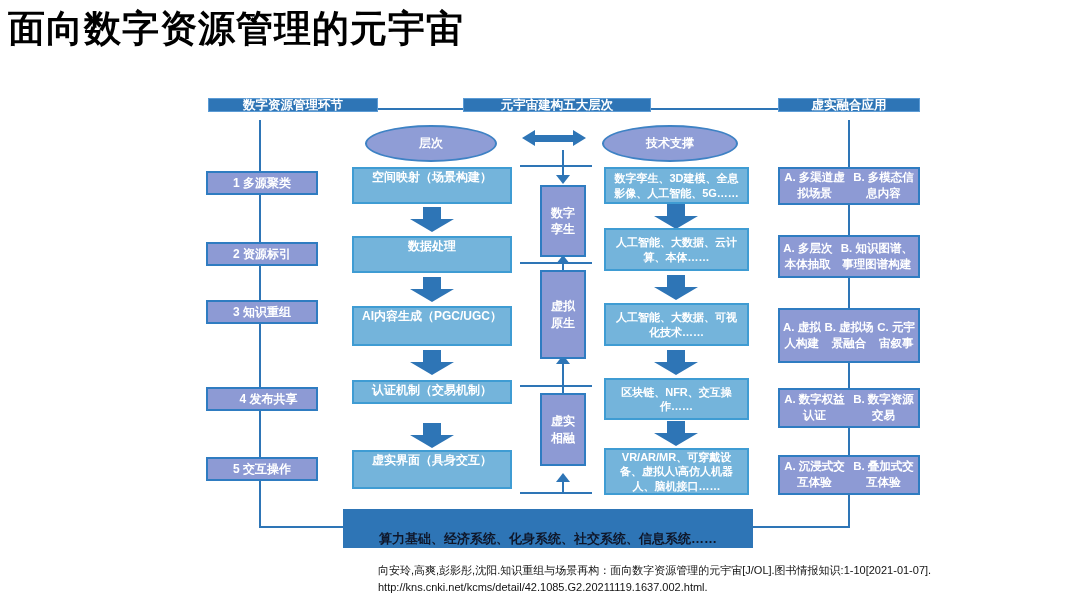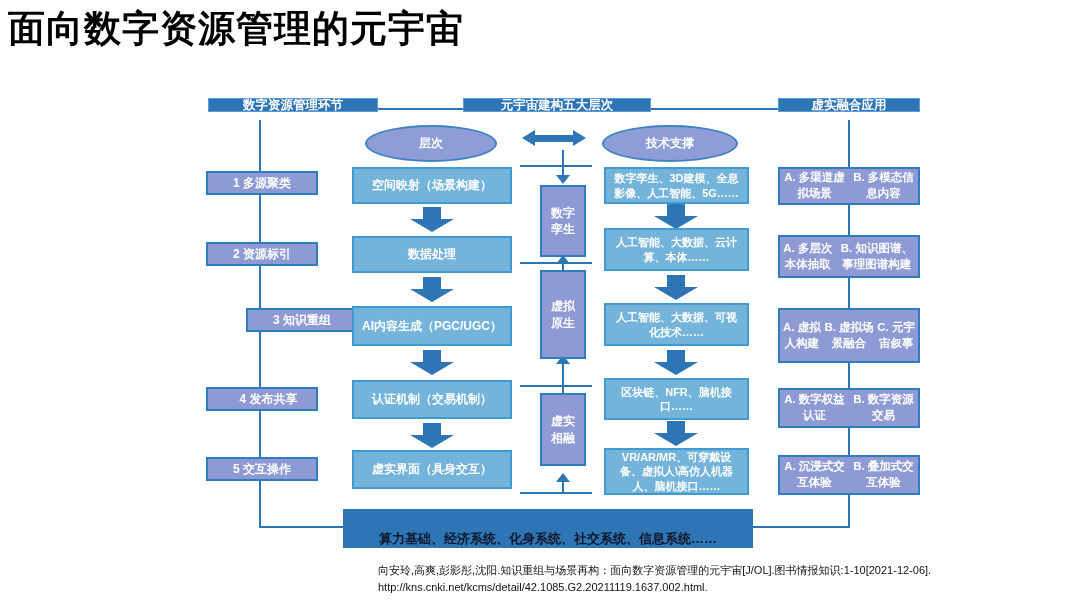--- a/index.html
+++ b/index.html
@@ -7,21 +7,21 @@
   .canvas { position:relative; width:1080px; height:607px; background:#ffffff; overflow:hidden; }
   .title { position:absolute; left:8px; top:4px; font-size:37px; font-weight:800; color:#000;
            letter-spacing:1px; font-family:"Liberation Sans","DejaVu Sans",sans-serif; }
   .hdr { position:absolute; height:14px; background:#2E75B6; border:1px solid #5B9BD5; color:#fff;
          font-size:12.5px; font-weight:bold; display:flex; align-items:center; justify-content:center; z-index:3; }
   .ellipse { position:absolute; background:#8F9DD6; border:2px solid #3E82C4; border-radius:50%;
              color:#fff; font-size:12px; font-weight:bold; display:flex; align-items:center; justify-content:center; z-index:3; }
   .step { position:absolute; left:206px; width:112px; height:24px; background:#8D9AD4; border:2px solid #2F7CC1;
           color:#fff; font-size:12px; font-weight:bold; display:flex; align-items:center; justify-content:center; z-index:3; }
   .layer { position:absolute; left:352px; width:160px; background:#74B4DB; border:2px solid #3F9CD3;
-           color:#fff; font-size:12px; font-weight:bold; display:flex; align-items:center; justify-content:center;
+           color:#fff; font-size:12px; font-weight:bold; display:flex; align-items:flex-start; justify-content:center;
            text-align:center; z-index:3; }
   .stage { position:absolute; left:540px; width:46px; background:#8D9AD4; border:2px solid #2F7CC1;
            color:#fff; font-size:12px; font-weight:bold; display:flex; flex-direction:column; align-items:center;
            justify-content:center; line-height:1.35; z-index:3; }
   .tech { position:absolute; left:604px; width:145px; background:#74B4DB; border:2px solid #3F9CD3;
           color:#fff; font-size:11px; font-weight:bold; display:flex; align-items:center; justify-content:center;
           text-align:center; line-height:1.3; padding:2px 5px; z-index:3; }
   .app { position:absolute; left:778px; width:142px; background:#8D9AD4; border:2px solid #2F7CC1;
          color:#fff; font-size:11.5px; font-weight:bold; display:flex; flex-direction:row; align-items:center;
          justify-content:center; text-align:center; line-height:1.35; z-index:3; }
@@ -82,40 +82,40 @@
   <div class="ellipse" style="left:602px; top:125px; width:136px; height:37px;">
     <span>技术支撑</span>
   </div>
 
   <div class="step" style="top:171px;">
     <span>1 多源聚类</span>
   </div>
   <div class="step" style="top:242px;">
     <span>2 资源标引</span>
   </div>
-  <div class="step" style="top:308px;margin-left:40px;">
+  <div class="step" style="top:300px;">
     <span>3 知识重组</span>
   </div>
   <div class="step" style="top:387px;padding-left:13px;">
     <span>4 发布共享</span>
   </div>
   <div class="step" style="top:457px;">
     <span>5 交互操作</span>
   </div>
 
   <div class="layer" style="top:167px; height:37px;">
     <span>空间映射（场景构建）</span>
   </div>
   <div class="layer" style="top:236px; height:37px;">
     <span>数据处理</span>
   </div>
   <div class="layer" style="top:306px; height:40px;">
     <span>AI内容生成（PGC/UGC）</span>
   </div>
-  <div class="layer" style="top:380px; height:39px;">
+  <div class="layer" style="top:380px; height:24px;">
     <span>认证机制（交易机制）</span>
   </div>
   <div class="layer" style="top:450px; height:39px;">
     <span>虚实界面（具身交互）</span>
   </div>
 
   <div class="barrow" style="left:410px; top:207px;">
       <div class="shaft"></div>
       <div class="head"></div>
     </div>
@@ -170,21 +170,21 @@
   <div class="tech" style="top:167px; height:37px;">
     <span>数字孪生、3D建模、全息影像、人工智能、5G……</span>
   </div>
   <div class="tech" style="top:228px; height:43px;">
     <span>人工智能、大数据、云计算、本体……</span>
   </div>
   <div class="tech" style="top:303px; height:43px;">
     <span>人工智能、大数据、可视化技术……</span>
   </div>
   <div class="tech" style="top:378px; height:42px;">
-    <span>区块链、NFR、脑机接口……</span>
+    <span>区块链、NFR、交互操作……</span>
   </div>
   <div class="tech" style="top:448px; height:47px;">
     <span>VR/AR/MR、可穿戴设备、虚拟人\高仿人机器人、脑机接口……</span>
   </div>
 
   <div class="barrow" style="left:654px; top:204px;">
       <div class="shaft"></div>
       <div class="head"></div>
     </div>
   <div class="barrow" style="left:654px; top:275px;">
@@ -220,17 +220,17 @@
   <div class="app" style="top:455px; height:40px;">
     <span>A. 沉浸式交互体验</span>
     <span>B.  叠加式交互体验</span>
   </div>
 
   <div class="foundation">
     <span>算力基础、经济系统、化身系统、社交系统、信息系统……</span>
   </div>
 
   <div class="citation">
-    <div>向安玲,高爽,彭影彤,沈阳.知识重组与场景再构：面向数字资源管理的元宇宙[J/OL].图书情报知识:1-10[2021-12-06].</div>
+    <div>向安玲,高爽,彭影彤,沈阳.知识重组与场景再构：面向数字资源管理的元宇宙[J/OL].图书情报知识:1-10[2021-01-07].</div>
     <div>http://kns.cnki.net/kcms/detail/42.1085.G2.20211119.1637.002.html.</div>
   </div>
 
 </div>
 
 </body></html>

